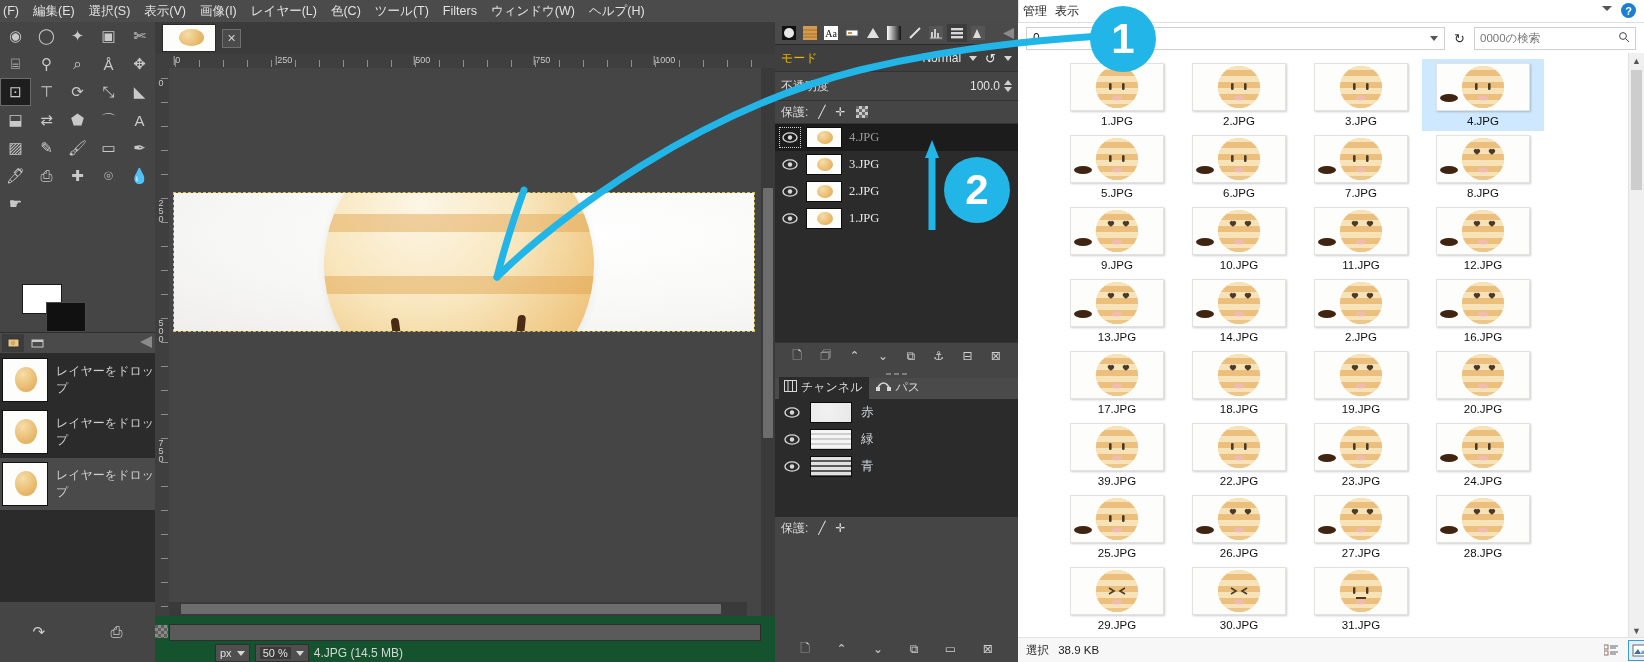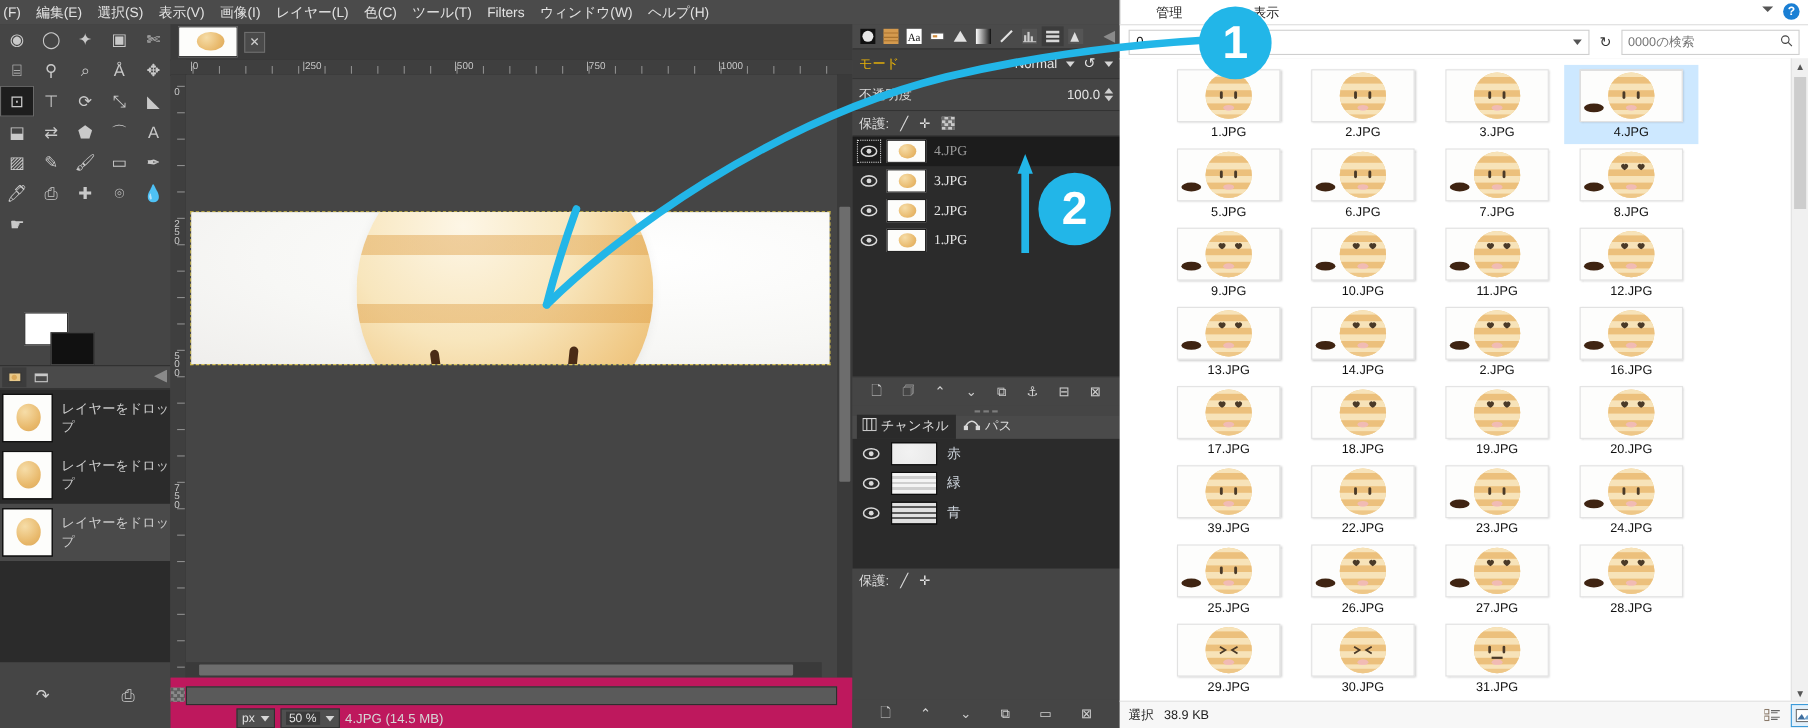--- a/index.html
+++ b/index.html
@@ -76,21 +76,21 @@
                   writing-mode:vertical-rl;text-orientation:upright;letter-spacing:-2px;}
   .rulercorner{position:absolute;left:0;top:32px;width:14px;height:14px;background:#3f3f3f;}
 
   .canvas{position:absolute;left:14px;top:46px;width:592px;height:548px;background:#454545;overflow:hidden;}
 
   .vscroll{position:absolute;right:0px;top:46px;width:14px;height:548px;background:#3a3a3a;}
   .vscroll .thumb{position:absolute;left:2px;top:120px;width:10px;height:250px;background:#6d6d6d;border-radius:1px;}
   .hscroll{position:absolute;left:14px;bottom:46px;width:578px;height:14px;background:#3a3a3a;}
   .hscroll .thumb{position:absolute;left:12px;top:2px;width:540px;height:10px;background:#6d6d6d;border-radius:1px;}
 
-  .statusbar{position:absolute;left:0;bottom:0;width:620px;height:46px;background:#be185d;}
+  .statusbar{position:absolute;left:0;bottom:0;width:620px;height:46px;background:#14532d;}
   .status-prog{position:absolute;left:14px;top:8px;width:592px;height:17px;background:#5a5a5a;border:1px solid #2e2e2e;box-sizing:border-box;}
   .status-qmark{position:absolute;left:0px;top:9px;width:13px;height:13px;
                 background:repeating-conic-gradient(#8a8a8a 0 25%,#5e5e5e 0 50%) 0 0/6px 6px;}
   .status-row{position:absolute;left:60px;top:28px;display:flex;align-items:center;gap:5px;color:#d6d6d6;font-size:12px;}
   .combo{display:flex;align-items:center;gap:5px;background:#4f4f4f;border:1px solid #2f2f2f;
          padding:1px 4px;height:18px;box-sizing:border-box;font-size:11px;color:#e0e0e0;}
   .combo .cv{background:#3a3a3a;padding:0 3px;}
   .chev{width:0;height:0;border-left:4px solid transparent;border-right:4px solid transparent;
         border-top:5px solid #d6d6d6;}
 
@@ -138,21 +138,21 @@
   .chlockrow{height:22px;display:flex;align-items:center;gap:10px;padding-left:6px;background:#454545;
              color:#dcdcdc;font-size:12px;}
   .dockbtns{position:absolute;left:0;bottom:0;width:243px;height:26px;background:#454545;
             display:flex;align-items:center;justify-content:space-around;padding:0 12px;box-sizing:border-box;color:#cfcfcf;}
 
   
   .explorer{position:absolute;left:1018px;top:0;width:626px;height:662px;background:#fff;
             font-family:"Liberation Sans",sans-serif;color:#000;}
   .ex-ribbon{height:22px;background:#fff;display:flex;align-items:center;gap:0;
              border-bottom:1px solid #ddd;position:relative;}
-  .ex-rtab{padding:3px 32px;font-size:12px;color:#222;}
+  .ex-rtab{padding:3px 4px;font-size:12px;color:#222;}
   .ex-rtab.sep{border-left:1px solid #e3e3e3;}
   .ex-help{position:absolute;right:8px;top:3px;width:15px;height:15px;border-radius:50%;
            background:#1a7fd4;color:#fff;font-size:11px;font-weight:bold;display:flex;
            align-items:center;justify-content:center;}
   .ex-chevd{position:absolute;right:32px;top:6px;width:0;height:0;
             border-left:5px solid transparent;border-right:5px solid transparent;border-top:5px solid #555;}
   .ex-addr{height:30px;background:#fff;display:flex;align-items:center;padding:0 8px;gap:6px;
            border-bottom:1px solid #e6e6e6;}
   .ex-addrbox{flex:1;height:21px;border:1px solid #cfcfcf;display:flex;align-items:center;
               padding:0 6px;font-size:12px;color:#111;justify-content:space-between;background:#fff;}

